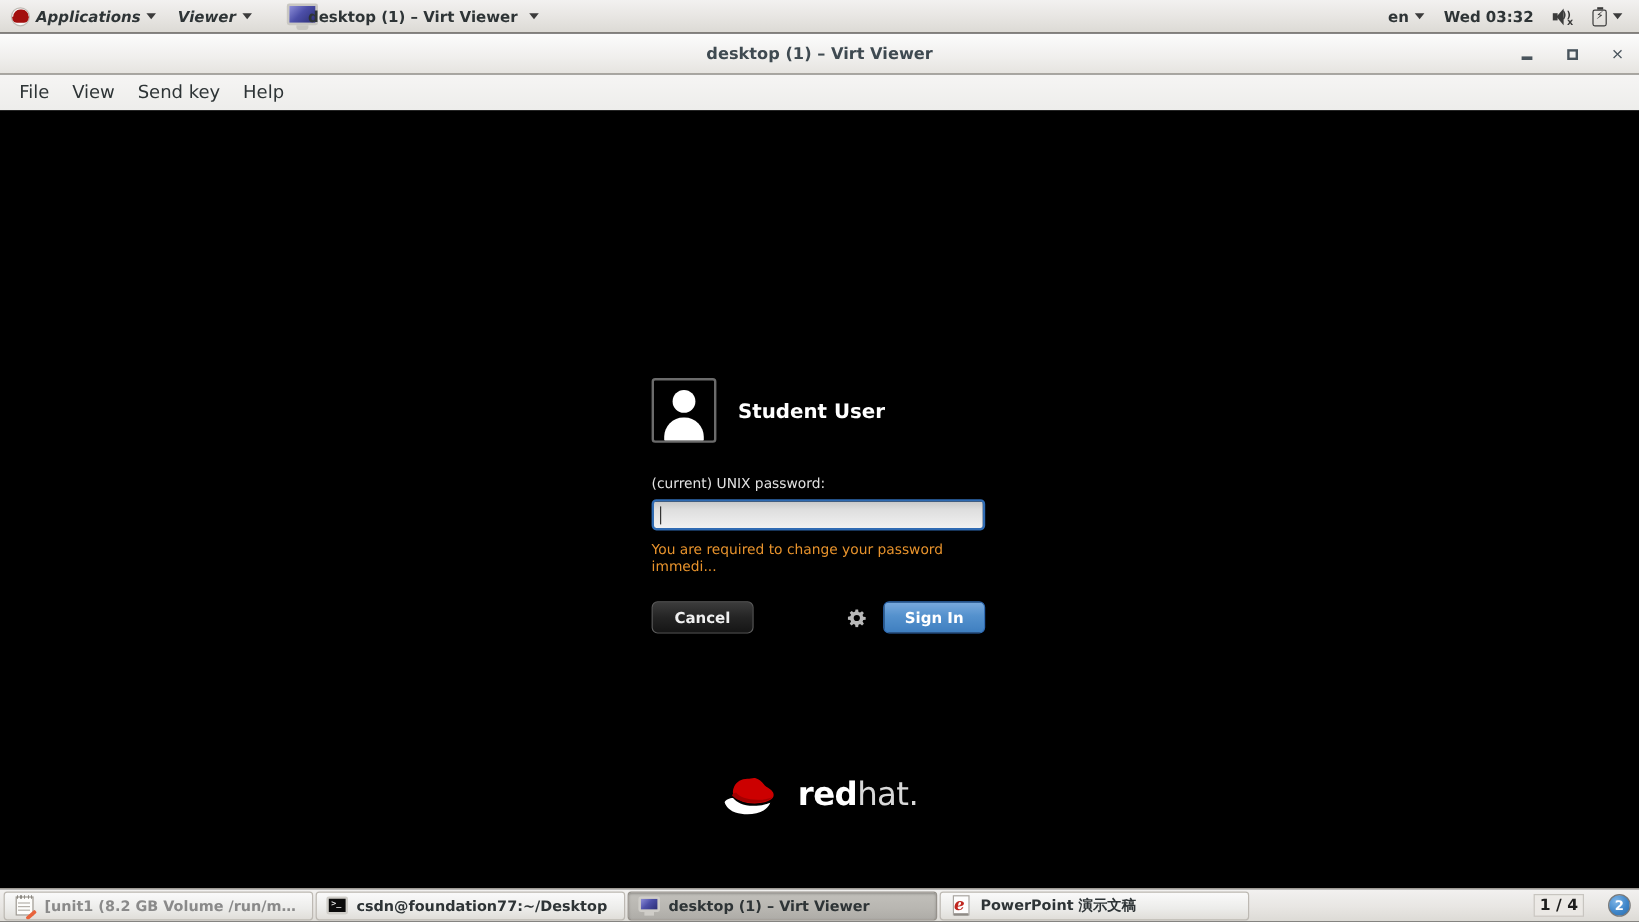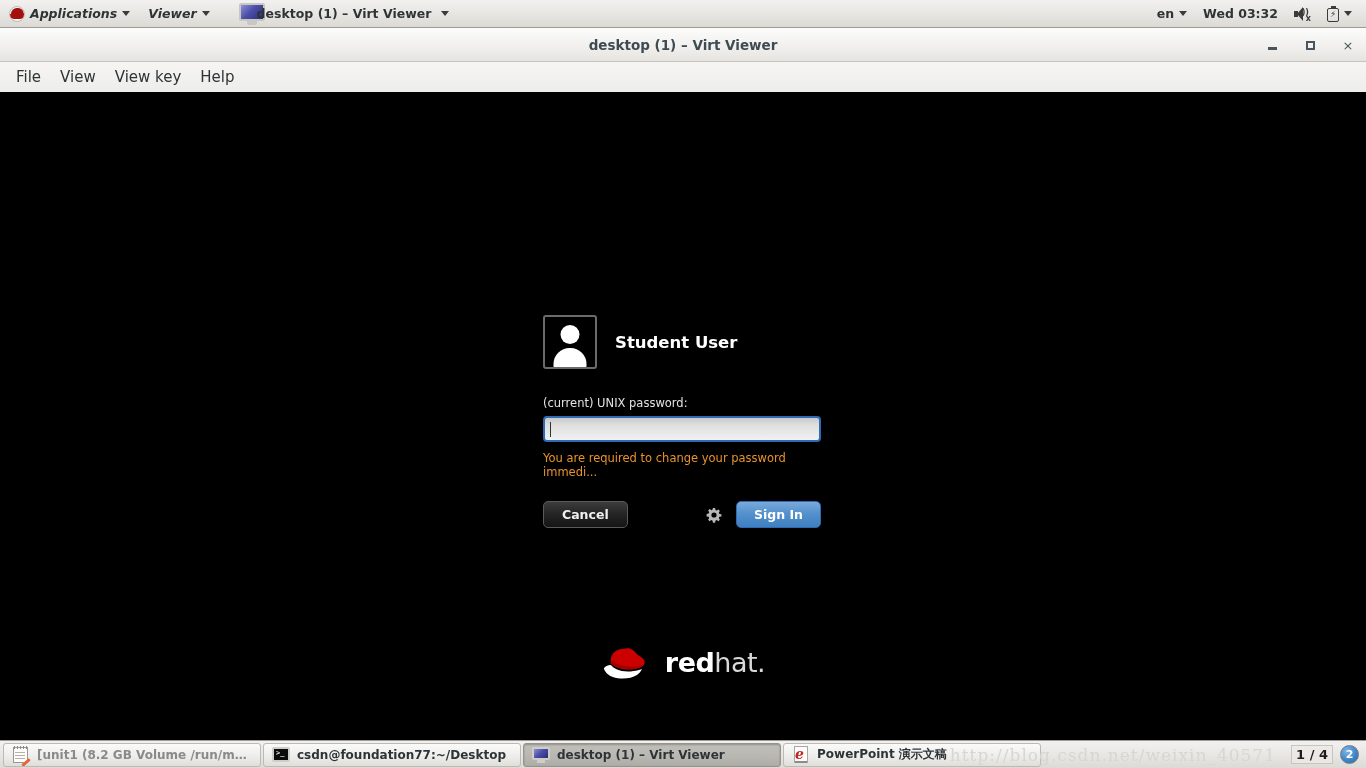--- a/index.html
+++ b/index.html
@@ -360,21 +360,21 @@
   }
 
   #watermark {
     position: absolute; right: 90px; bottom: 3px;
     font-family: "DejaVu Serif", serif;
     font-size: 17px; color: #d8d6d1;
     letter-spacing: 1px; white-space: nowrap;
     pointer-events: none;
   }
   #pager {
-    margin-left: auto; display: flex; align-items: center; gap: 7px;
+    margin-left: auto; display: flex; align-items: center; gap: 20px;
     padding-right: 5px; position: relative; z-index: 2;
   }
   #pager-count {
     font-size: 13px; font-weight: bold; color: #1d1d1d;
     border: 1px solid #c8c5c0;
     padding: 1px 4px;
     background: rgba(236,234,230,.75);
   }
   #notif-badge {
     width: 19px; height: 19px; border-radius: 50%;
@@ -448,21 +448,21 @@
       <span class="wbtn">
           <span class="max-sq"></span>
         </span>
       <span class="wbtn">×</span>
     </div>
   </div>
 
   <div id="vv-menubar">
     <span class="vv-menu-item">File</span>
     <span class="vv-menu-item">View</span>
-    <span class="vv-menu-item">View key</span>
+    <span class="vv-menu-item">Send key</span>
     <span class="vv-menu-item">Help</span>
   </div>
 
   <div id="vm-display">
 
 
     <div id="login-box">
       <div id="user-row">
         <div id="avatar">
           <span class="head"></span>
@@ -539,19 +539,18 @@
 
   <div class="task-btn" style="width:258px">
     <span class="ti ti-ppt">
       <span class="page"></span>
         <span class="e">e</span>
         <span class="bar"></span>
     </span>
     <span class="task-label">PowerPoint 演示文稿</span>
   </div>
 
-  <div id="watermark">http://blog.csdn.net/weixin_40571</div>
 
   <div id="pager">
     <span id="pager-count">1 / 4</span>
     <span id="notif-badge">2</span>
   </div>
 </div>
 
 </body></html>

